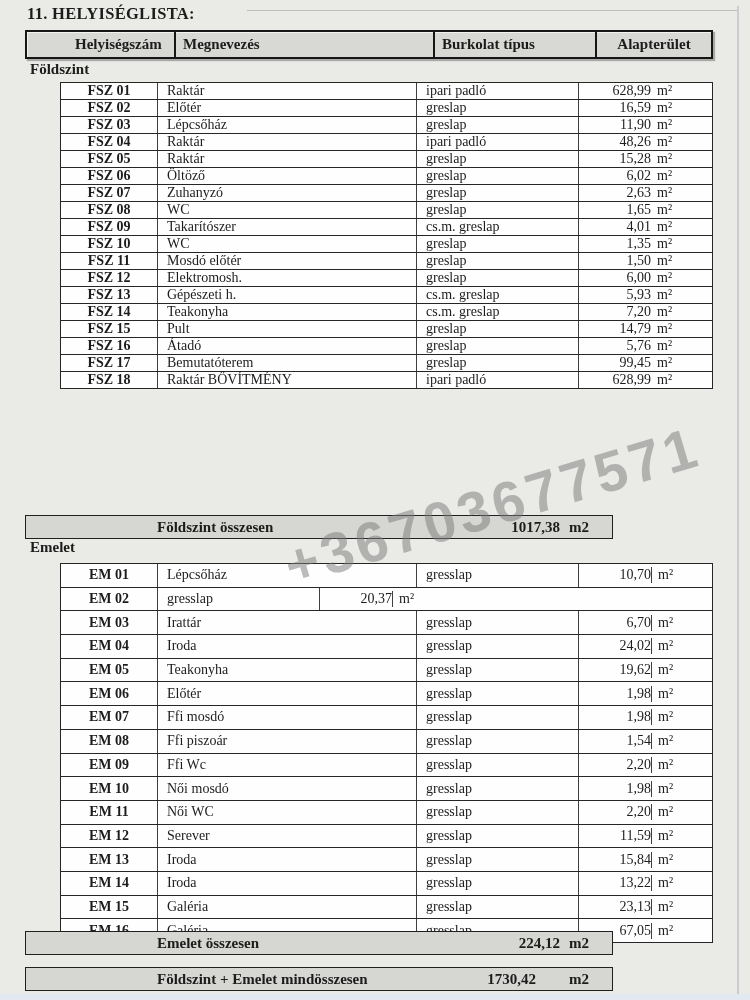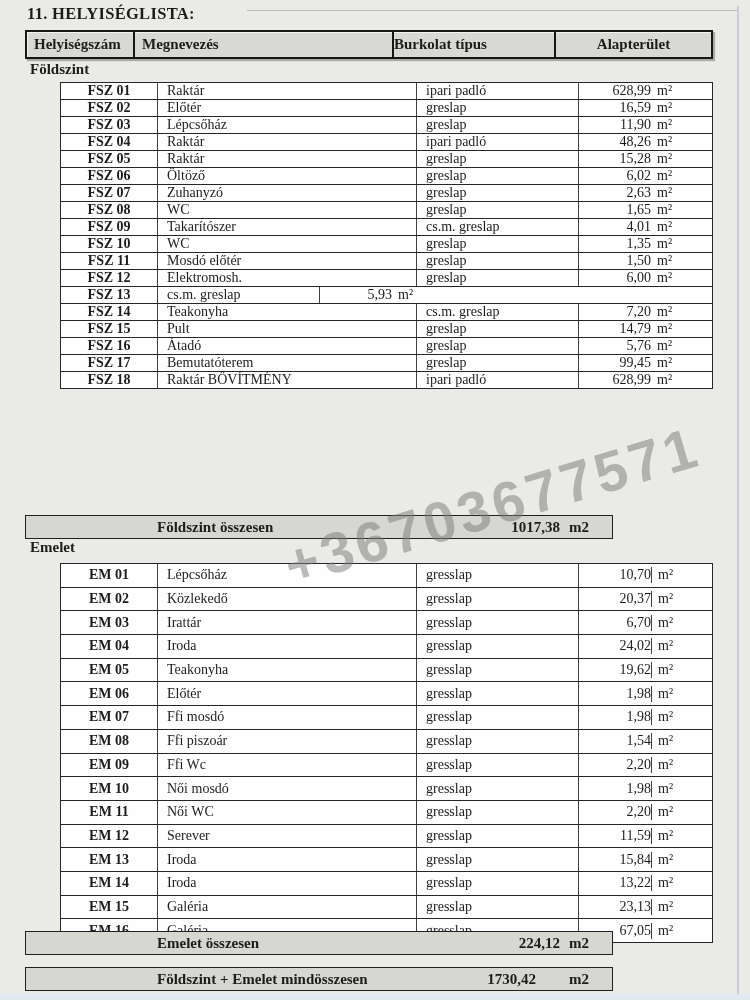--- a/index.html
+++ b/index.html
@@ -8,23 +8,23 @@
 
   .title{position:absolute;left:27px;top:4px;font-size:16.5px;font-weight:bold;letter-spacing:.3px;}
   .title-rule{position:absolute;left:247px;top:10px;width:490px;height:1px;background:#bdbdbd;}
 
   
   .thead{position:absolute;left:25px;top:30px;width:688px;height:29px;box-sizing:border-box;
          background:#d8d8d5;border:2px solid #161616;display:flex;align-items:center;
          font-weight:bold;font-size:15px;
          box-shadow:2px 2px 1px rgba(90,90,90,.45), inset 1px 1px 0 #f2f2ef;}
   .hc{height:100%;display:flex;align-items:center;box-sizing:border-box;}
-  .hc1{width:108px;border-right:2px solid #161616;padding-left:7px;}
+  .hc1{width:108px;border-right:2px solid #161616;padding-left:7px;margin-left:41px;}
   .hc2{width:259px;border-right:2px solid #161616;padding-left:7px;}
-  .hc3{width:162px;border-right:2px solid #161616;}
+  .hc3{width:162px;border-right:2px solid #161616;padding-left:7px;}
   .hc4{flex:1;justify-content:center;}
 
   .section-label{position:absolute;left:30px;font-size:15px;font-weight:bold;}
   #label-fsz{top:61px;}
   #label-em{top:539px;}
 
   
   .tbody{position:absolute;left:60px;width:653px;box-sizing:border-box;background:#fefefe;
          border:1.6px solid #262626;display:flex;flex-direction:column;font-size:14px;}
   #fsz-body{top:82px;height:307px;}
@@ -183,20 +183,21 @@
         <div class="cell c1">FSZ 12</div>
         <div class="cell c2">Elektromosh.</div>
         <div class="cell c3">greslap</div>
         <div class="cell c4">
           <div class="cell val">6,00</div>
           <div class="cell unit">m²</div>
         </div>
       </div>
       <div class="row">
         <div class="cell c1">FSZ 13</div>
+        <div class="cell c2">Gépészeti h.</div>
         <div class="cell c3">cs.m. greslap</div>
         <div class="cell c4">
           <div class="cell val">5,93</div>
           <div class="cell unit">m²</div>
         </div>
       </div>
       <div class="row">
         <div class="cell c1">FSZ 14</div>
         <div class="cell c2">Teakonyha</div>
         <div class="cell c3">cs.m. greslap</div>
@@ -256,21 +257,20 @@
         <div class="cell c1">EM 01</div>
         <div class="cell c2">Lépcsőház</div>
         <div class="cell c3">gresslap</div>
         <div class="cell c4">
           <div class="cell val">10,70</div>
           <div class="cell unit">m²</div>
         </div>
       </div>
       <div class="row em">
         <div class="cell c1">EM 02</div>
-        <div class="cell c2">Közlekedő</div>
         <div class="cell c3">gresslap</div>
         <div class="cell c4">
           <div class="cell val">20,37</div>
           <div class="cell unit">m²</div>
         </div>
       </div>
       <div class="row em">
         <div class="cell c1">EM 03</div>
         <div class="cell c2">Irattár</div>
         <div class="cell c3">gresslap</div>

